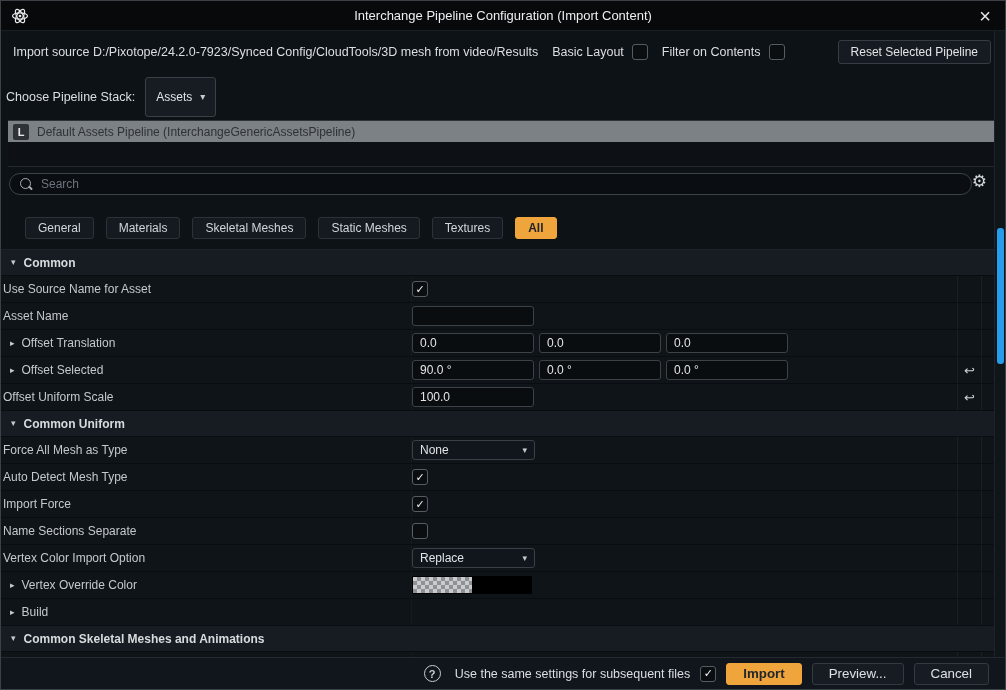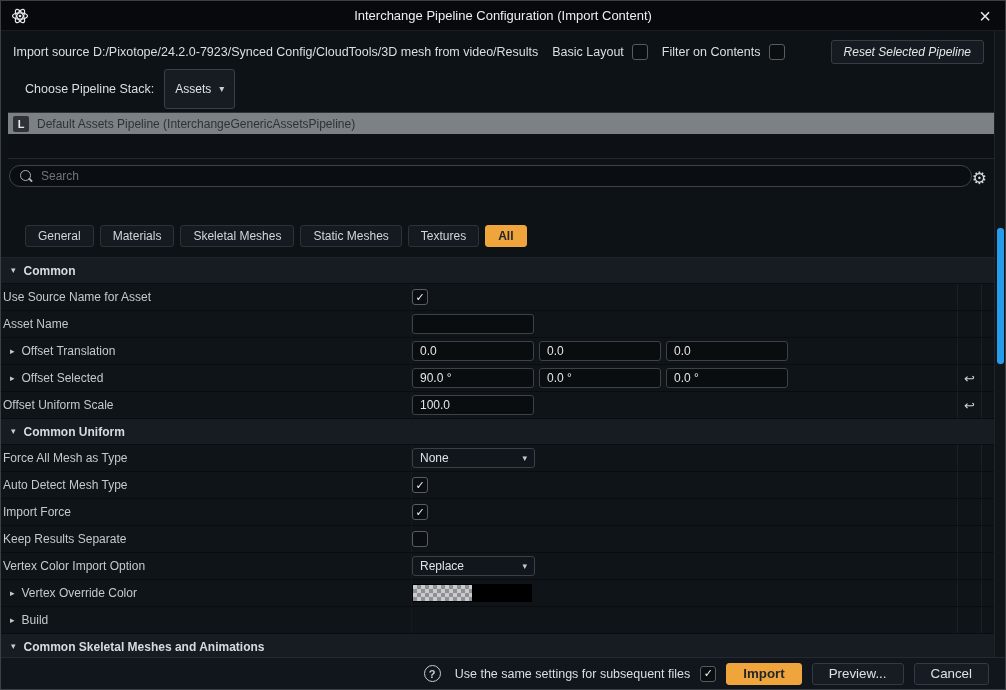--- a/index.html
+++ b/index.html
@@ -18,47 +18,47 @@
   .logo{display:flex;align-items:center;z-index:1;}
   .close{margin-left:auto;z-index:1;font-size:20px;line-height:1;color:#e6e8ea;cursor:pointer;padding:0 4px;}
 
   
   .row1{flex:0 0 26px;margin-top:8px;display:flex;align-items:center;padding:0 12px 0 12px;gap:14px;}
   .src{color:#dcdfe2;font-size:12.5px;white-space:nowrap;}
   .cbgroup{display:flex;align-items:center;gap:8px;white-space:nowrap;}
   .cb{width:16px;height:16px;border:1px solid #565c63;border-radius:3px;background:#0b0e11;display:inline-flex;align-items:center;justify-content:center;cursor:pointer;flex:0 0 auto;}
   .chk{font-size:11px;font-weight:bold;color:#f2f4f5;line-height:1;}
   .btn{height:24px;padding:0 12px;background:#161b21;border:1px solid #363c43;border-radius:3px;color:#e2e5e7;display:inline-flex;align-items:center;cursor:pointer;font-size:12px;white-space:nowrap;}
-  .btn-reset{margin-left:auto;margin-right:9px;font-style:italic;}
-
-  .row2{flex:0 0 26px;margin-top:4px;display:flex;align-items:center;padding:0 24px;gap:10px;text-align:center;}
+  .btn-reset{margin-left:auto;margin-right:2px;}
+
+  .row2{flex:0 0 26px;margin-top:12px;display:flex;align-items:center;padding:0 5px;gap:10px;text-align:center;}
   .lbl{color:#dcdfe2;font-size:12.5px;}
   .dropdown{height:40px;background:#171c22;border:1px solid #3a4046;border-radius:3px;color:#e0e3e6;display:inline-flex;align-items:center;gap:8px;padding:0 10px;cursor:pointer;}
   .tri{font-size:9px;color:#c7cbcf;line-height:1;}
   .tri.big{font-size:10px;}
 
   
   .pipeline{margin:3px 7px 0;border-top:1px solid #2e3339;border-bottom:1px solid #23282e;background:#0d1116;}
   .pipe-row{height:21px;display:flex;align-items:center;gap:8px;padding:0 5px;cursor:pointer;}
   .pipe-row.selected{background:var(--selected-row);color:#2e3236;}
   .pipe-icon{width:16px;height:16px;border-radius:2px;background:#2f3337;color:#e8eaec;font-weight:bold;font-size:11px;display:flex;align-items:center;justify-content:center;}
   .pipe-empty{height:24px;}
 
   
-  .search-row{flex:0 0 22px;margin:6px 8px 16px 8px;display:flex;align-items:flex-end;padding-right:10px;}
+  .search-row{flex:0 0 22px;margin:6px 8px 0 8px;display:flex;align-items:flex-start;padding-right:10px;}
   .search-box{flex:1;height:22px;border:1px solid #3c4248;border-radius:12px;background:#0a0e12;display:flex;align-items:center;gap:8px;padding:0 10px;}
   .search-box input{flex:1;background:transparent;border:none;outline:none;color:#e0e3e6;font:inherit;}
   .search-box input::placeholder{color:#6d747b;}
   .mag{position:relative;width:13px;height:13px;flex:0 0 auto;}
   .mag::before{content:"";position:absolute;left:0;top:0;width:9px;height:9px;border:1.6px solid #aab0b5;border-radius:50%;}
   .mag::after{content:"";position:absolute;left:8px;top:9.5px;width:5px;height:1.8px;background:#aab0b5;transform:rotate(45deg);border-radius:1px;}
   .gear{font-size:17px;color:#d3d7da;cursor:pointer;line-height:1;}
 
   
-  .tabs{flex:0 0 22px;margin:22px 24px 0 24px;display:flex;align-items:center;gap:6px;}
+  .tabs{flex:0 0 22px;margin:22px 24px 0 24px;display:flex;align-items:center;gap:12px;}
   .tab{height:22px;padding:0 12px;background:#141a20;border:1px solid #2c3238;border-radius:3px;color:#d2d6da;display:inline-flex;align-items:center;cursor:pointer;white-space:nowrap;}
   .tab.active{background:var(--accent-orange);border-color:var(--accent-orange);color:#20242a;font-weight:bold;}
 
   
   .props{flex:1;margin-top:10px;display:flex;flex-direction:column;background:#0b0f14;border-top:1px solid #1d2228;overflow:hidden;}
   .sect{flex:0 0 26px;display:flex;align-items:center;gap:8px;padding:0 10px;background:#161c22;border-bottom:1px solid #0a0d10;cursor:pointer;}
   .sect-t{font-weight:bold;color:#d8dbde;}
   .prow{flex:0 0 27px;display:flex;align-items:stretch;background:#0f1419;border-bottom:1px solid #090c10;}
   .lcell{width:410px;display:flex;align-items:center;padding-left:2px;gap:7px;color:#c5c9cd;}
   .lcell.exp{padding-left:9px;}
@@ -263,21 +263,21 @@
         <span class="cb">
           <span class="chk">✓</span>
         </span>
       </div>
       <div class="colA"></div>
       <div class="colB"></div>
     </div>
 
     <div class="prow">
       <div class="lcell">
-        <span>Keep Results Separate</span>
+        <span>Name Sections Separate</span>
       </div>
       <div class="wcell">
         <span class="cb"></span>
       </div>
       <div class="colA"></div>
       <div class="colB"></div>
     </div>
 
     <div class="prow">
       <div class="lcell">

